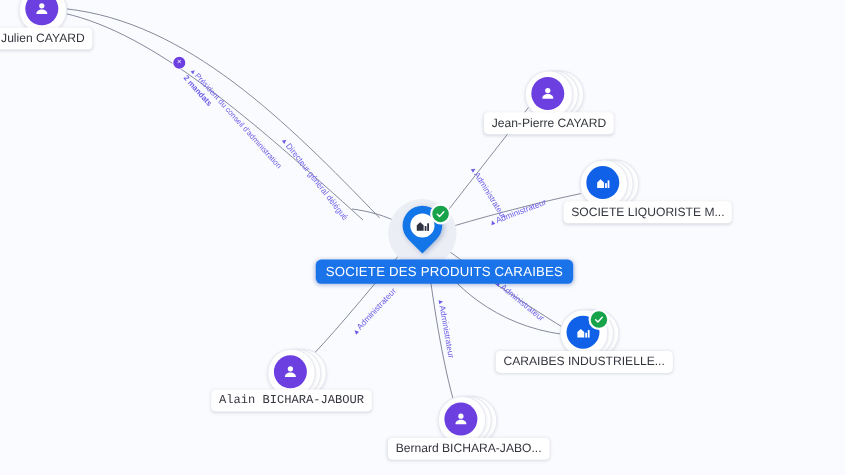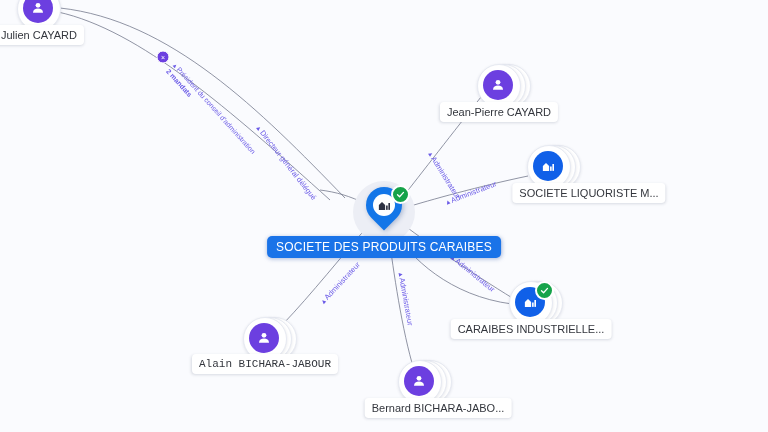--- a/index.html
+++ b/index.html
@@ -267,21 +267,21 @@
           <div class="card c2"></div>
           <div class="card c1"></div>
           <div class="glyph person">
             <svg width="16" height="16" viewBox="0 0 24 24">
               <circle cx="12" cy="8" r="3.6" fill="#fff"></circle>
               <path d="M4.5 19c0-4.1 3.4-6.2 7.5-6.2s7.5 2.1 7.5 6.2z" fill="#fff"></path>
             </svg>
           </div>
         </div>
       </div>
-      <div class="label" style="left: 438px; top: 398px;">Bernard BICHARA-JABO...</div>
+      <div class="label" style="left: 426px; top: 398px;">Bernard BICHARA-JABO...</div>
       <div class="node" style="left: 265px; top: 339px;">
         <div class="stack">
           <div class="card c3"></div>
           <div class="card c2"></div>
           <div class="card c1"></div>
           <div class="glyph person">
             <svg width="16" height="16" viewBox="0 0 24 24">
               <circle cx="12" cy="8" r="3.6" fill="#fff"></circle>
               <path d="M4.5 19c0-4.1 3.4-6.2 7.5-6.2s7.5 2.1 7.5 6.2z" fill="#fff"></path>
             </svg>
@@ -301,16 +301,16 @@
               </svg>
             </div>
           </div>
           <div class="badge" style="left: 38px; top: 4px;">
             <svg width="9" height="9" viewBox="0 0 24 24">
               <path d="M4 12.5 L9.5 18 L20 6.5" stroke="#fff" stroke-width="3.4" fill="none" stroke-linecap="round" stroke-linejoin="round"></path>
             </svg>
           </div>
         </div>
       </div>
-      <div class="label selected" style="left: 384px; top: 236px; text-align: right;">SOCIETE DES PRODUITS CARAIBES</div>
+      <div class="label selected" style="left: 404px; top: 236px; text-align: right;">SOCIETE DES PRODUITS CARAIBES</div>
     </div>
 
 </div>
 
 </body></html>

